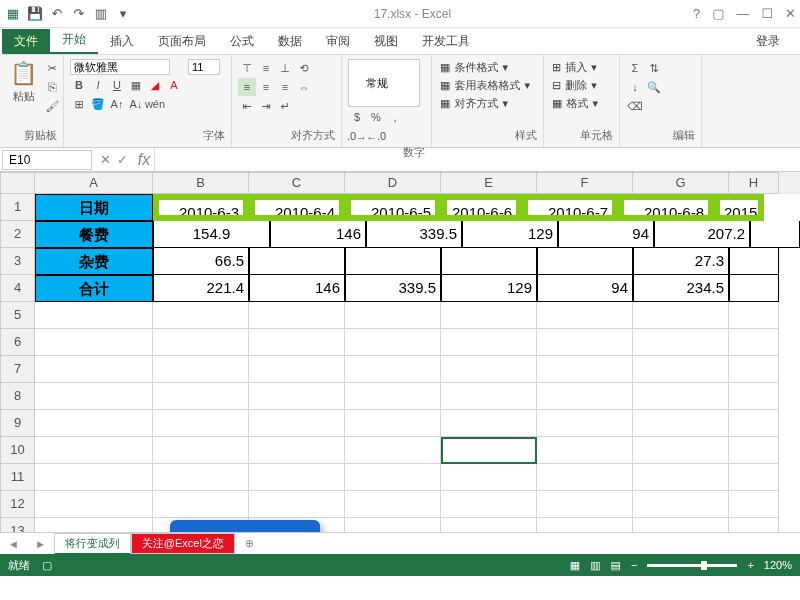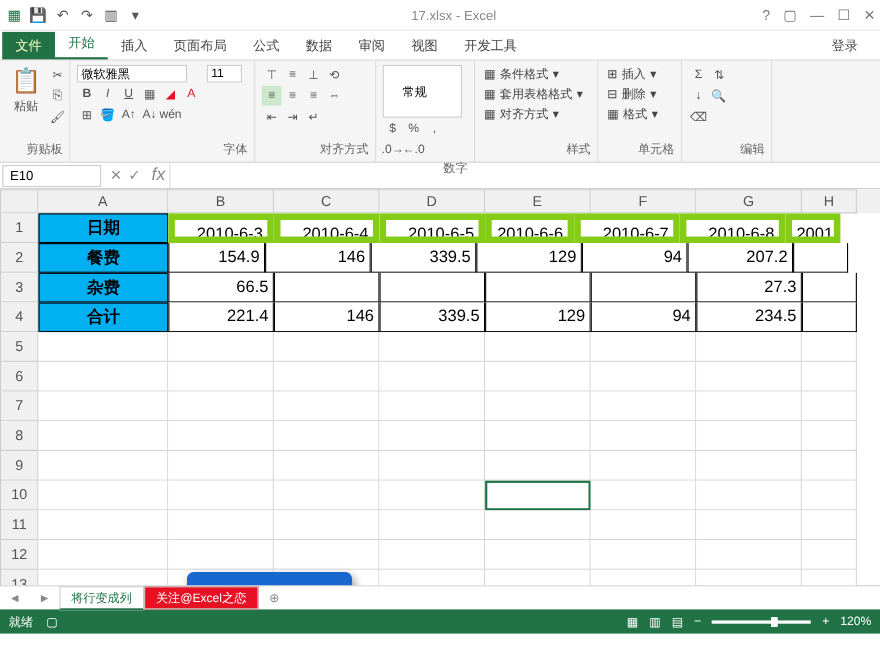--- a/index.html
+++ b/index.html
@@ -231,26 +231,26 @@
   <div id="gridrows">
       <div class="rowwrap">
         <div class="rh">1</div>
         <div class="cell hdr" style="width: 118px;">日期</div>
         <div class="cell tophdr" style="width: 96px;">2010-6-3</div>
         <div class="cell tophdr" style="width: 96px;">2010-6-4</div>
         <div class="cell tophdr" style="width: 96px;">2010-6-5</div>
         <div class="cell tophdr" style="width: 81px;">2010-6-6</div>
         <div class="cell tophdr" style="width: 96px;">2010-6-7</div>
         <div class="cell tophdr" style="width: 96px;">2010-6-8</div>
-        <div class="cell tophdr" style="width: 50px;">2001</div>
+        <div class="cell tophdr" style="width: 50px;">2015</div>
       </div>
       <div class="rowwrap">
         <div class="rh">2</div>
         <div class="cell hdr" style="width: 118px;">餐费</div>
-        <div class="cell data" style="width: 88px;">154.9</div>
+        <div class="cell data" style="width: 117px; text-align: center;">154.9</div>
         <div class="cell data" style="width: 96px;">146</div>
         <div class="cell data" style="width: 96px;">339.5</div>
         <div class="cell data" style="width: 96px;">129</div>
         <div class="cell data" style="width: 96px;">94</div>
         <div class="cell data" style="width: 96px;">207.2</div>
         <div class="cell data" style="width: 50px;"></div>
       </div>
       <div class="rowwrap">
         <div class="rh">3</div>
         <div class="cell hdr" style="width: 118px;">杂费</div>

